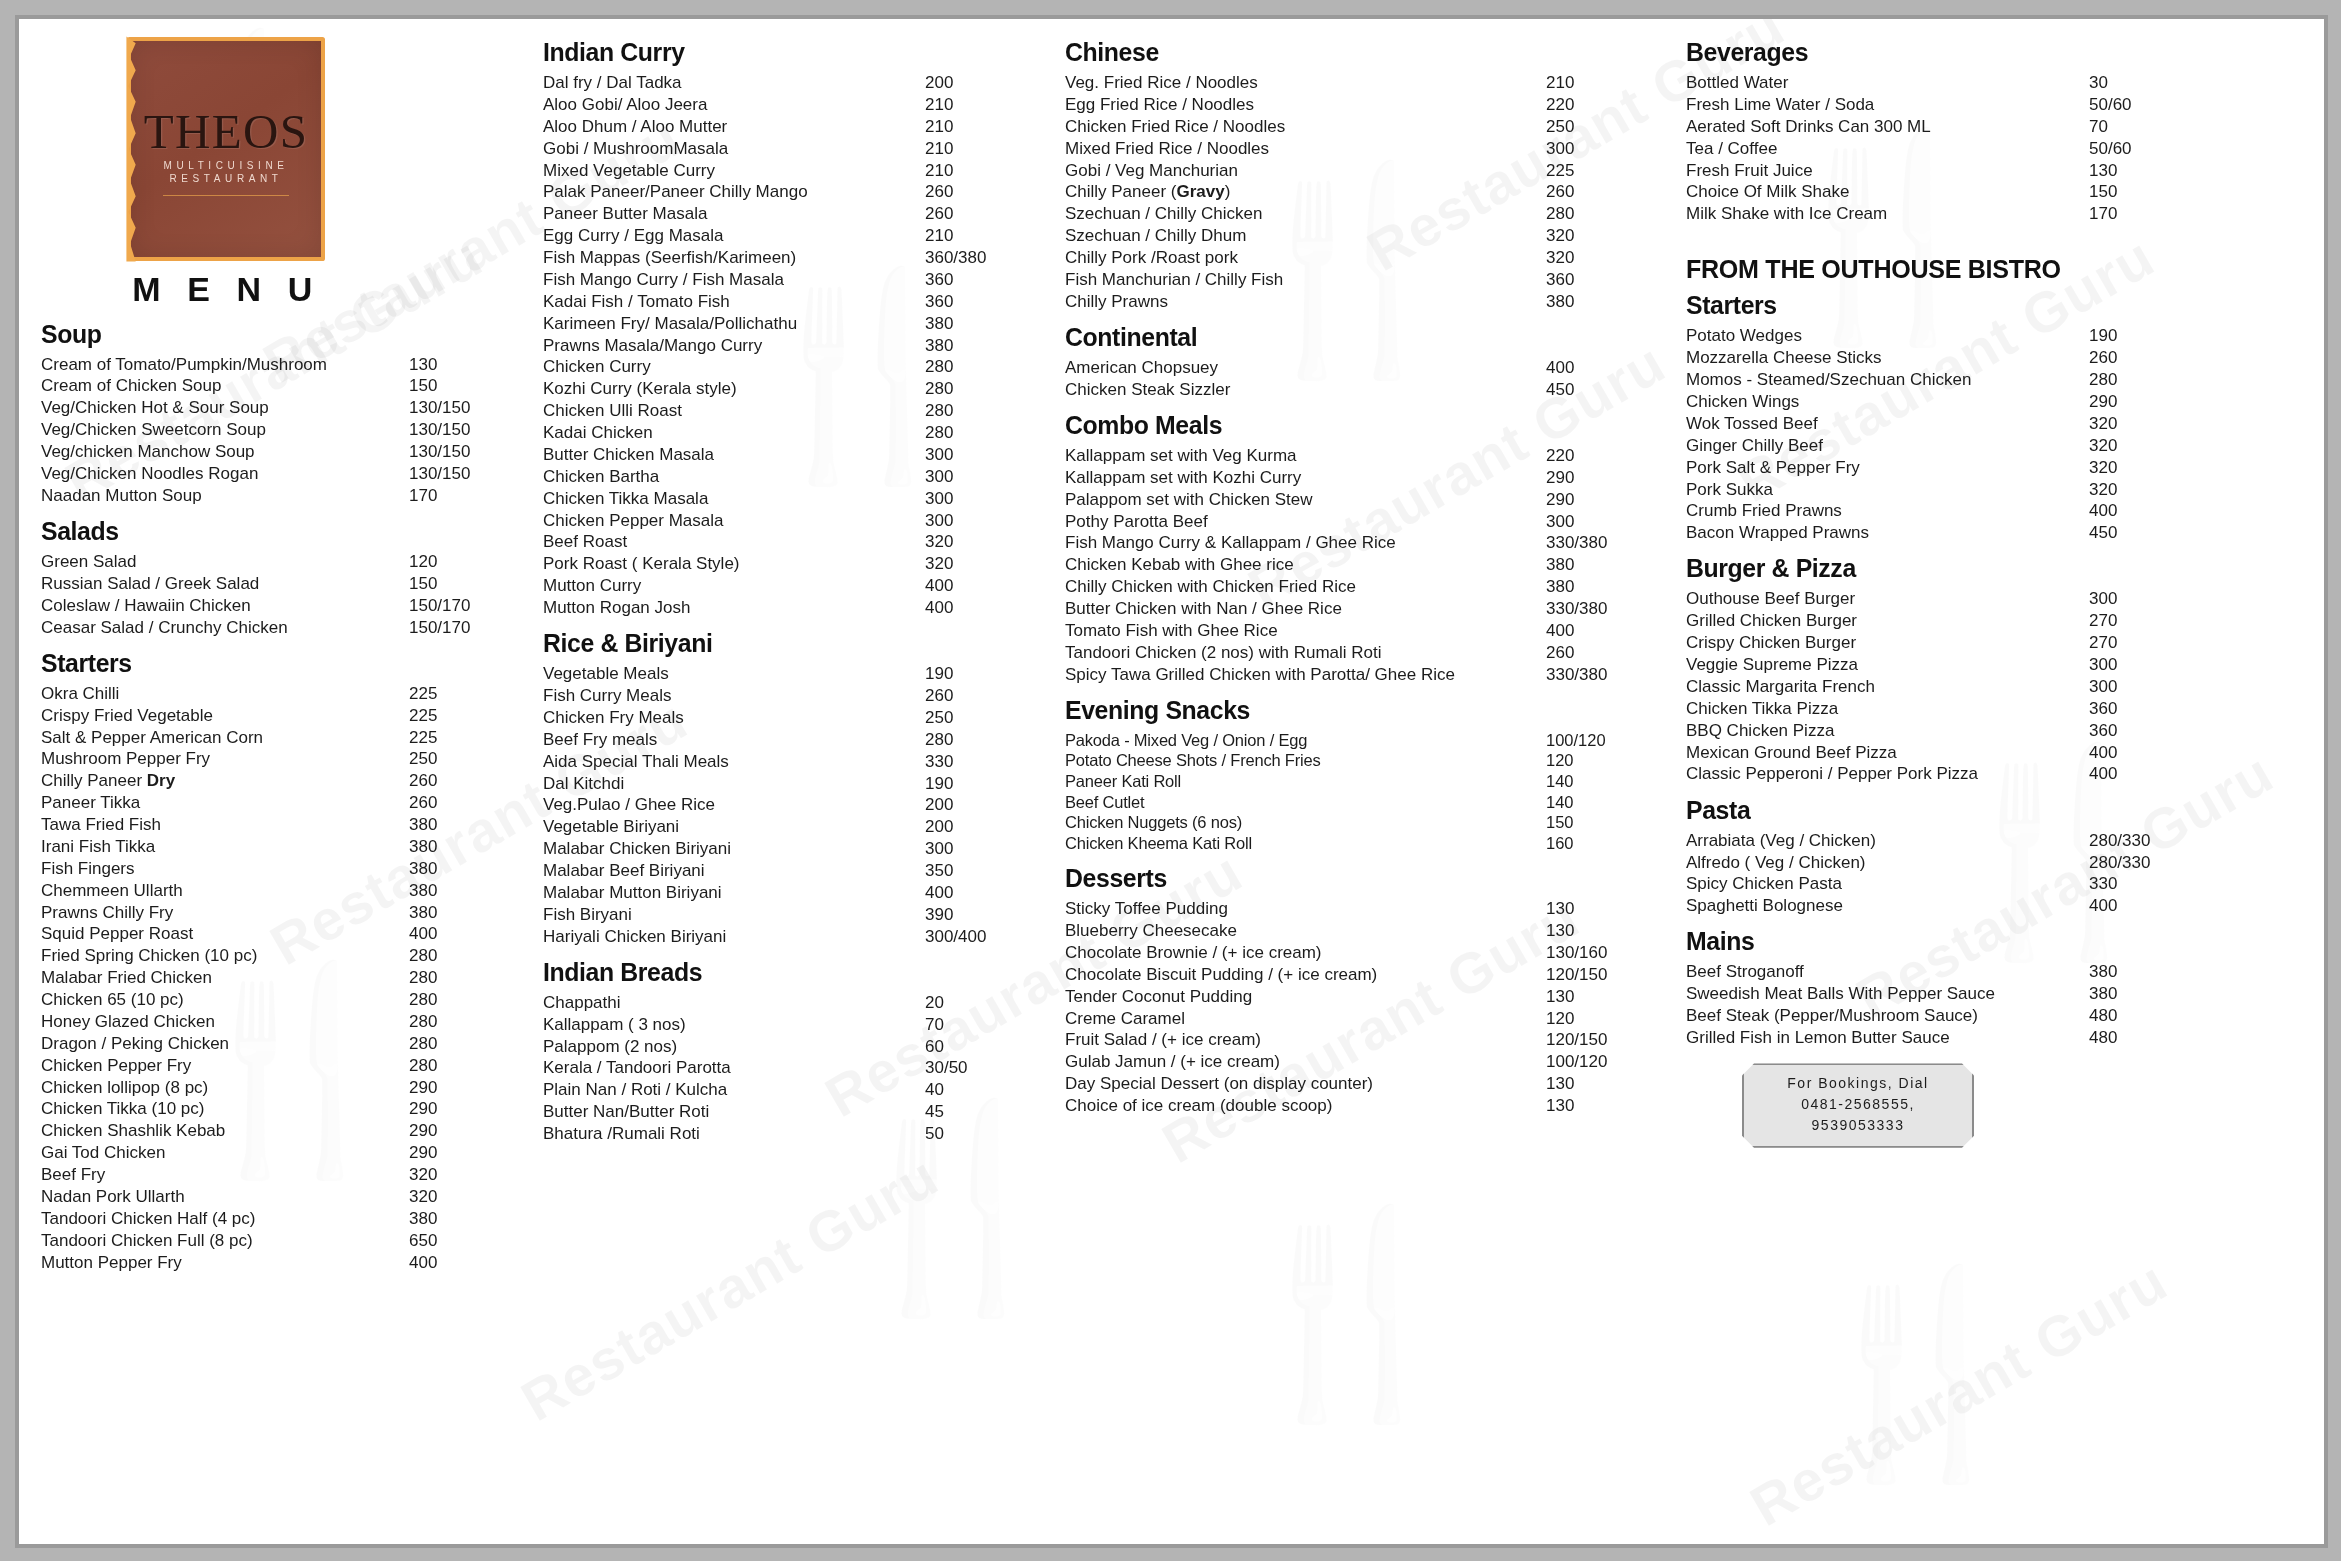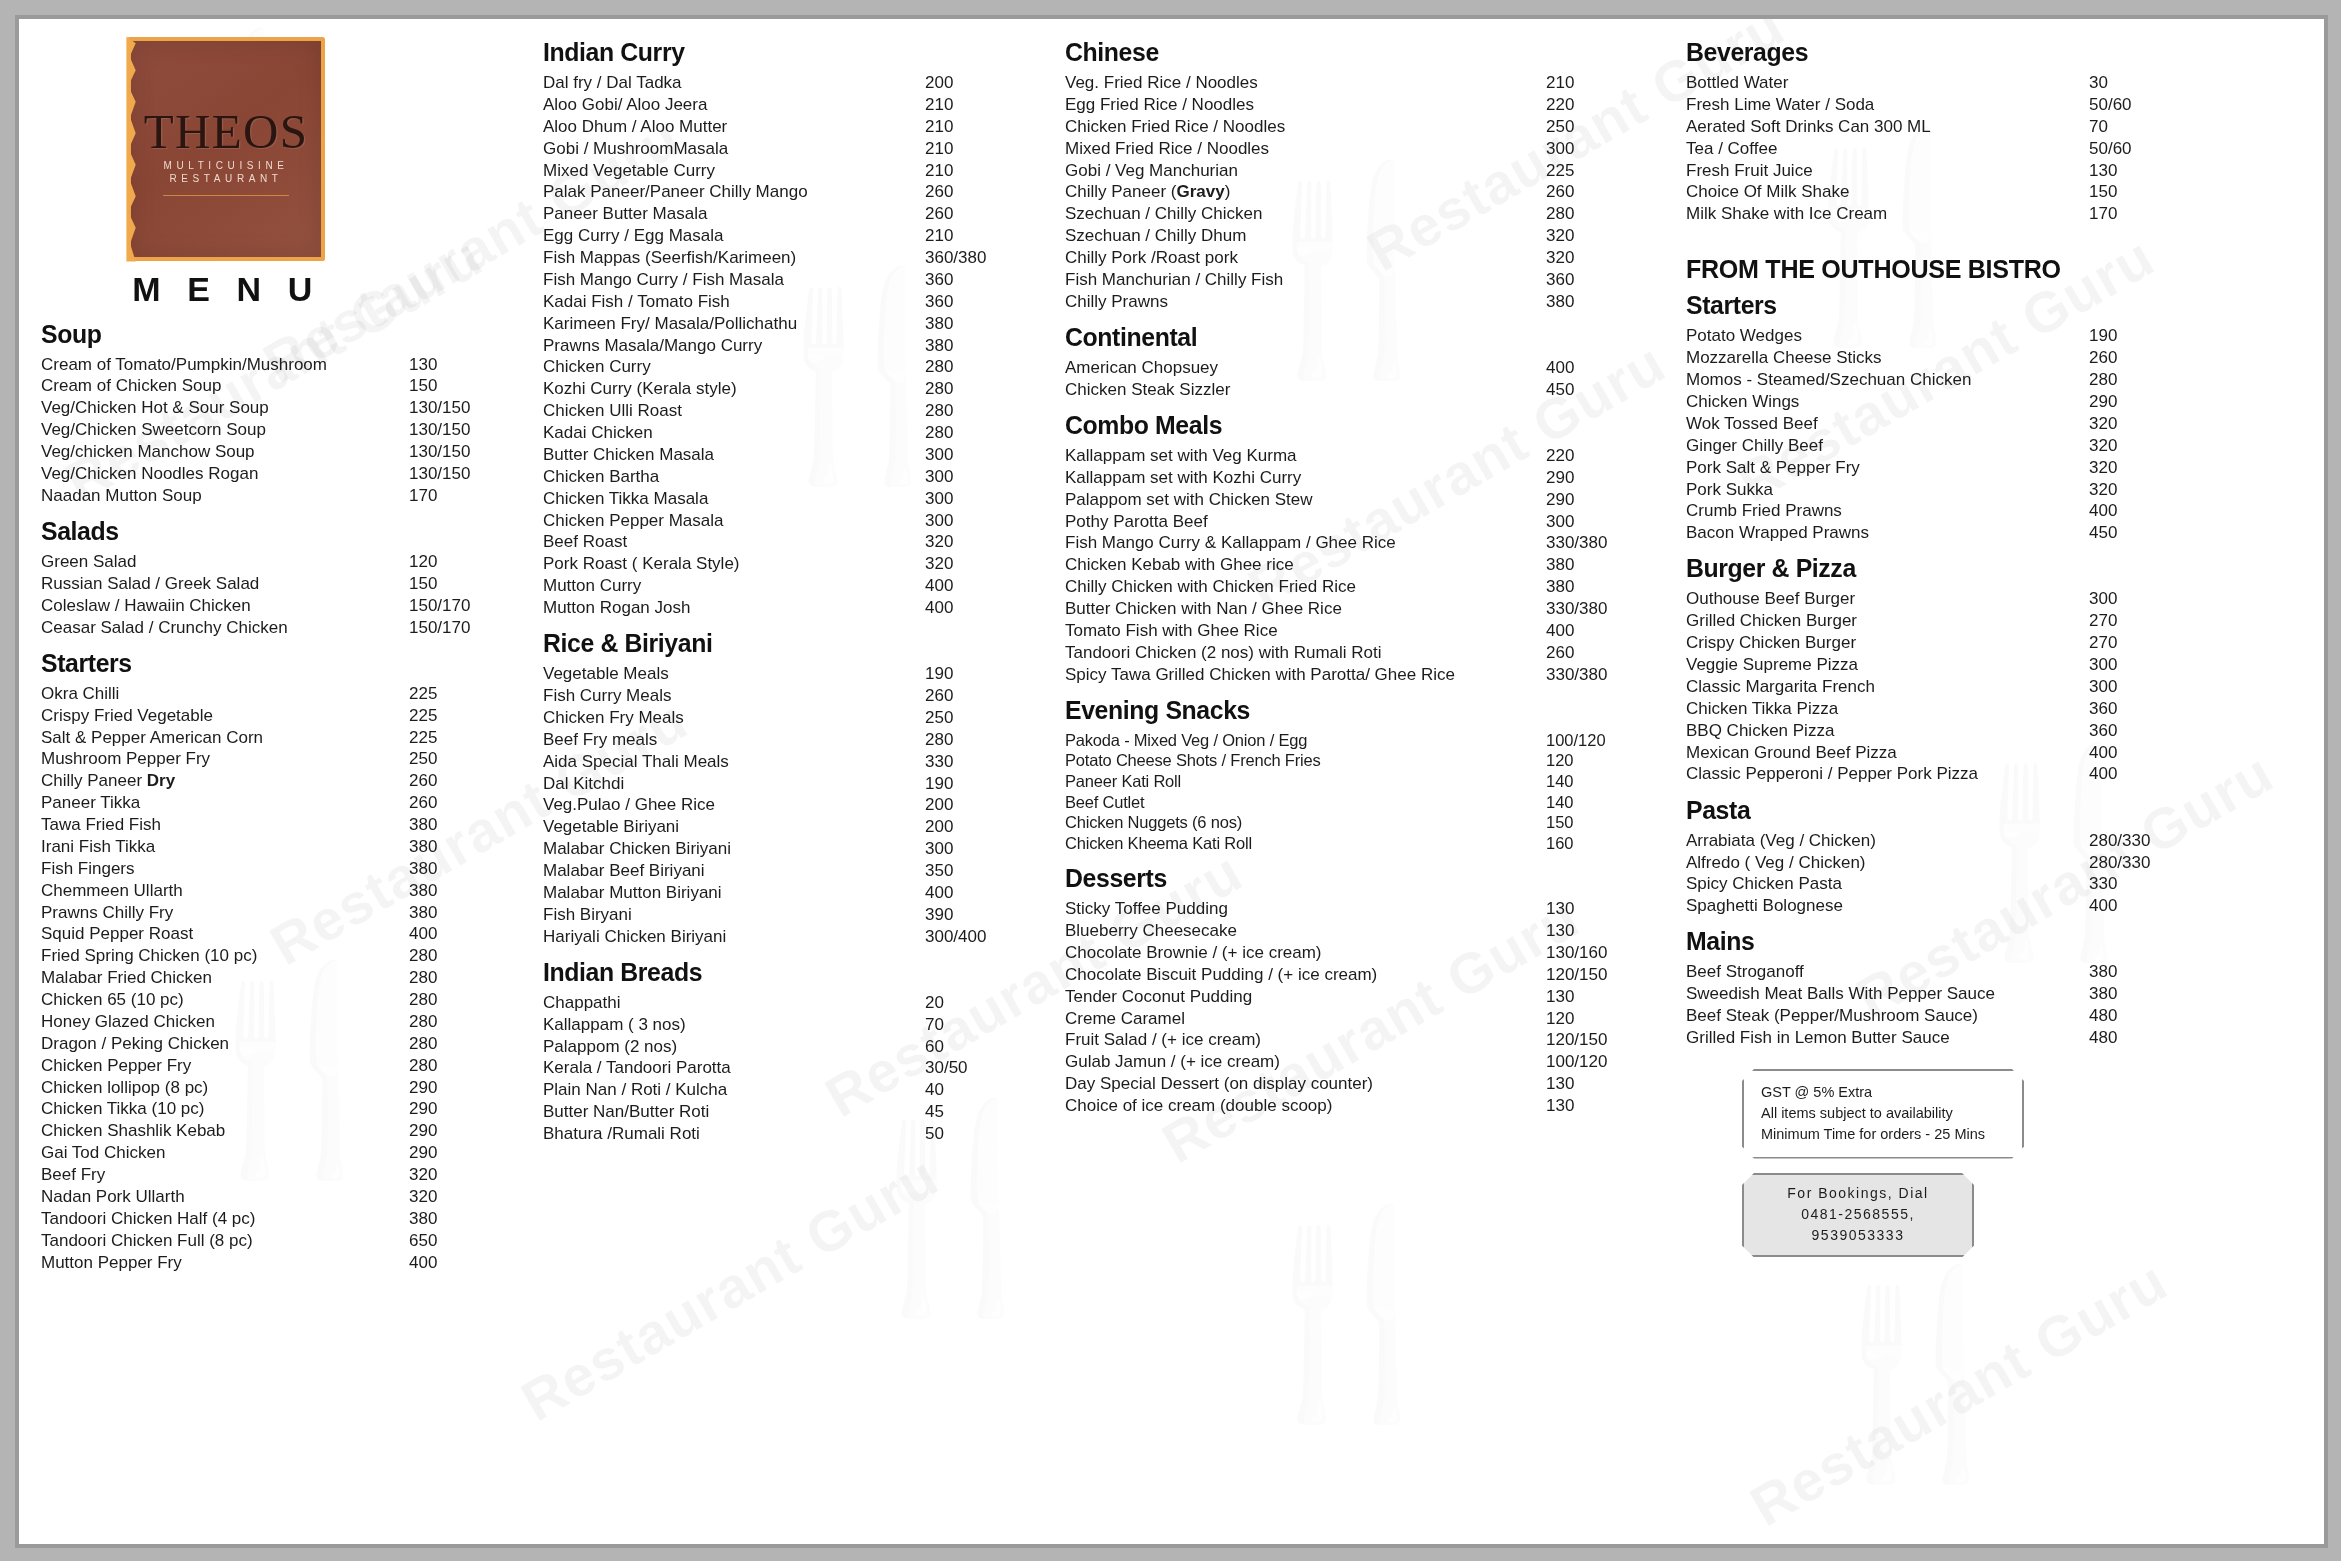--- a/index.html
+++ b/index.html
@@ -889,25 +889,20 @@
               <div class="row">
                 <div class="nm">Beef Steak (Pepper/Mushroom Sauce)</div>
                 <div class="pr">480</div>
               </div>
               <div class="row">
                 <div class="nm">Grilled Fish in Lemon Butter Sauce</div>
                 <div class="pr">480</div>
               </div>
             </div>
           </div>
-        <div class="note-box">
-          <div class="ln">GST @ 5% Extra</div>
-          <div class="ln">All items subject to availability</div>
-          <div class="ln">Minimum Time for orders - 25 Mins</div>
-        </div>
         <div class="book-box">
           <div class="ln">For Bookings, Dial</div>
           <div class="ln">0481-2568555,</div>
           <div class="ln">9539053333</div>
         </div>
       </div>
 
     </div>
   </div>
 </div>

